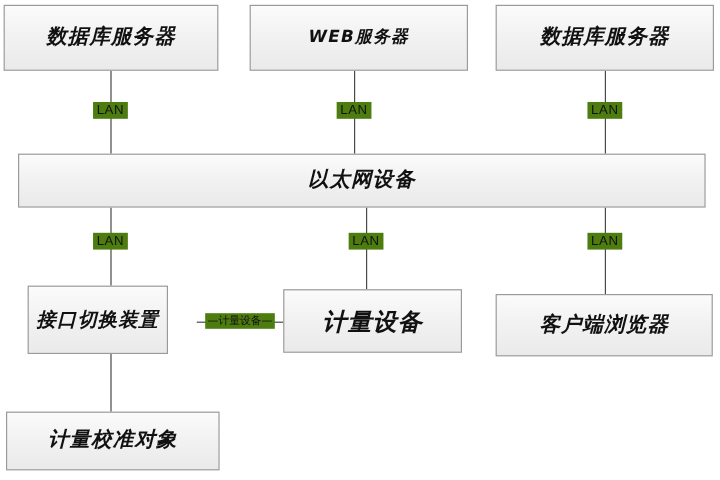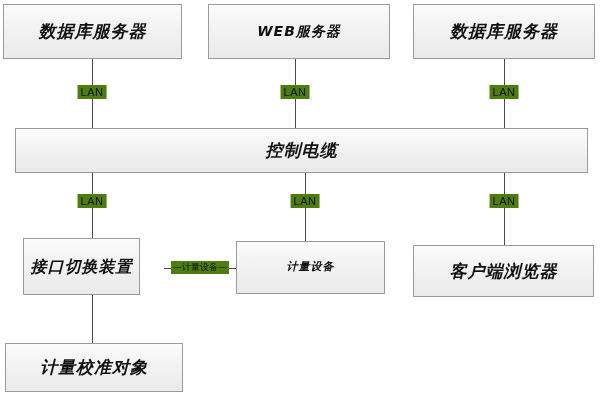--- a/index.html
+++ b/index.html
@@ -36,21 +36,21 @@
   }
 
   .node.cjk { font-family: "DejaVu Sans", "Liberation Sans", sans-serif; font-style: italic; }
 
   
   #node-db       { left: 3px;   top: 4px;   width: 179px; height: 55px;  font-size: 17px; font-weight: 700; }
   #node-web      { left: 208px; top: 4px;   width: 182px; height: 55px;  font-size: 14px; font-weight: 700; }
   #node-control  { left: 413px; top: 4px;   width: 182px; height: 55px;  font-size: 17px; font-weight: 700; }
   #node-ethernet { left: 15px;  top: 128px; width: 573px; height: 45px;  font-size: 17px; font-weight: 700; }
   #node-switch   { left: 23px;  top: 238px; width: 117px; height: 57px;  font-size: 16px; font-weight: 700; }
-  #node-meter    { left: 236px; top: 241px; width: 149px; height: 53px;  font-size: 11px; font-weight: 700; }
+  #node-meter    { left: 236px; top: 241px; width: 149px; height: 53px;  font-size: 20px; font-weight: 700; }
   #node-browser  { left: 413px; top: 245px; width: 181px; height: 52px;  font-size: 17px; font-weight: 700; }
   #node-target   { left: 5px;   top: 343px; width: 178px; height: 49px;  font-size: 17px; font-weight: 700; }
 
   
   .vline {
     position: absolute;
     width: 1px;
     background: #4a4a4a;
   }
   .hline {
@@ -105,21 +105,21 @@
 
   <div class="node cjk" id="node-web">
     <span class="node-label">WEB服务器</span>
   </div>
 
   <div class="node cjk" id="node-control">
     <span class="node-label">数据库服务器</span>
   </div>
 
   <div class="node cjk" id="node-ethernet">
-    <span class="node-label">控制电缆</span>
+    <span class="node-label">以太网设备</span>
   </div>
 
   <div class="node cjk" id="node-switch">
     <span class="node-label">接口切换装置</span>
   </div>
 
   <div class="node cjk" id="node-meter">
     <span class="node-label">计量设备</span>
   </div>
 

